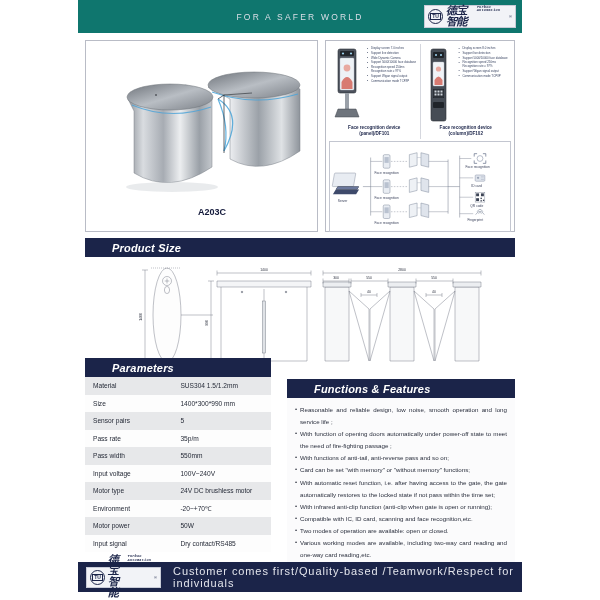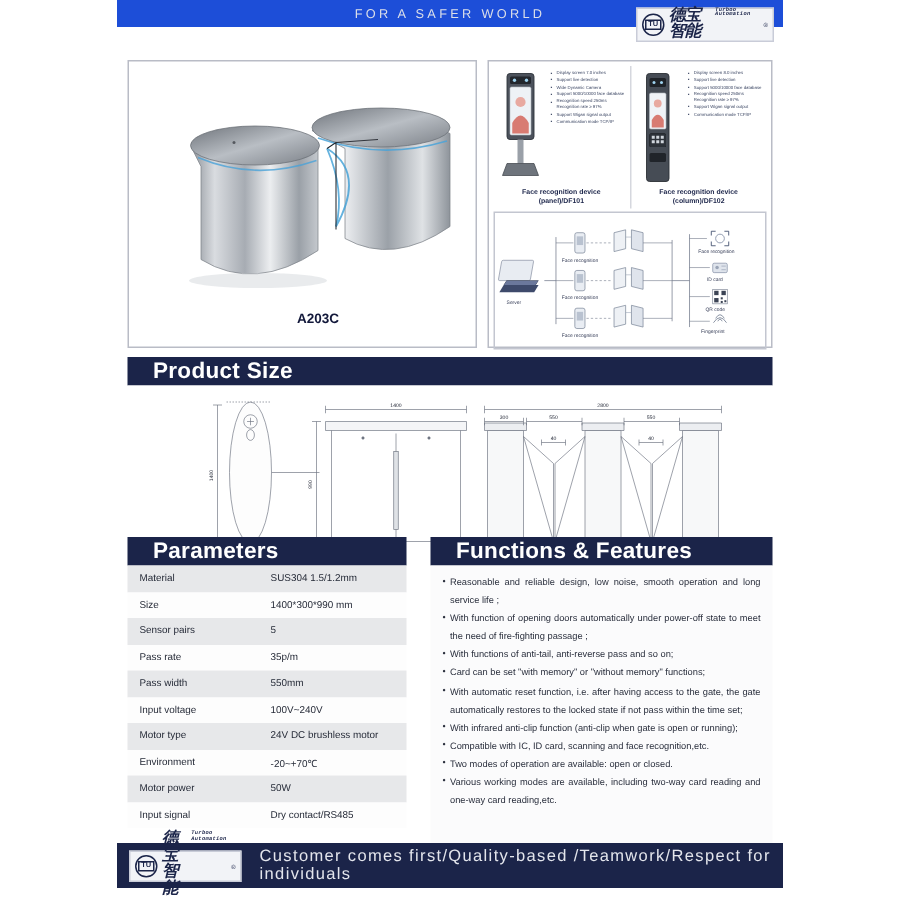--- a/index.html
+++ b/index.html
@@ -6,22 +6,22 @@
   html, body {
     width: 600px; height: 600px;
     background: #ffffff;
     font-family: "Liberation Sans", sans-serif;
     overflow: hidden;
   }
   .page { position: relative; width: 600px; height: 600px; background: #fff; }
 
   
   .topbar {
-    position: absolute; left: 78px; top: 0; width: 444px; height: 18px;
-    background: #1d4ed8;
+    position: absolute; left: 78px; top: 0; width: 444px; height: 33px;
+    background: #0f766e;
     display: flex; align-items: center; justify-content: center;
   }
   .topbar-title {
     color: #dcdfe8; font-size: 8.5px; letter-spacing: 2.2px; font-weight: 400;
   }
   .logo-box {
     position: absolute; right: 6px; top: 5px;
     width: 92px; height: 23px; background: #f2f3f7;
     border: 1px solid #c9ccd8;
     display: flex; align-items: center; gap: 3px; padding: 1px 3px;
@@ -57,30 +57,30 @@
     position: relative; padding-left: 4px;
   }
   .dev-specs li:before { content: "•"; position: absolute; left: 0; top: -0.5px; font-size: 3.4px; color: #3b4663; }
   .dev-caption { text-align: center; font-size: 4.6px; color: #1b2449; line-height: 1.3; padding: 1px 0 2px; font-weight: 600; }
 
   .topo { flex: 1; border: 1px solid #c3c6d0; position: relative; }
 
   
   .sec-bar {
     background: #1b2449; color: #fff; height: 19px;
-    display: flex; align-items: center; padding-left: 17px;
-    font-size: 15px; font-weight: bold; letter-spacing: .2px;
+    display: flex; align-items: center; padding-left: 27px;
+    font-size: 11px; font-weight: bold; letter-spacing: .2px; font-style: italic;
   }
   .size-sec { position: absolute; left: 85px; top: 238px; width: 430px; }
   .size-body { height: 115px; background: #fff; position: relative; }
 
   
   .row-bottom { position: absolute; left: 85px; top: 358px; width: 430px; display: flex; gap: 16px; }
   .col-params { width: 186px; }
-  .col-funcs { flex: 1; }
+  .col-funcs { flex: 1; margin-top: 21px; }
 
   table.params { width: 100%; border-collapse: collapse; }
   table.params td { font-size: 6.6px; color: #262b38; padding: 4px 4px 4px 8px; height: 17.5px; vertical-align: middle; }
   table.params td.k { width: 47%; }
   table.params tr:nth-child(odd) { background: #e7e8ea; }
   table.params tr:nth-child(even) { background: #fdfdfd; }
 
   .funcs-body { background: #fbfbfc; padding: 6px 8px 4px 8px; height: 192px; }
   .funcs-body li {
     list-style: none; font-size: 6.2px; color: #2a2f3d; line-height: 1.95;

